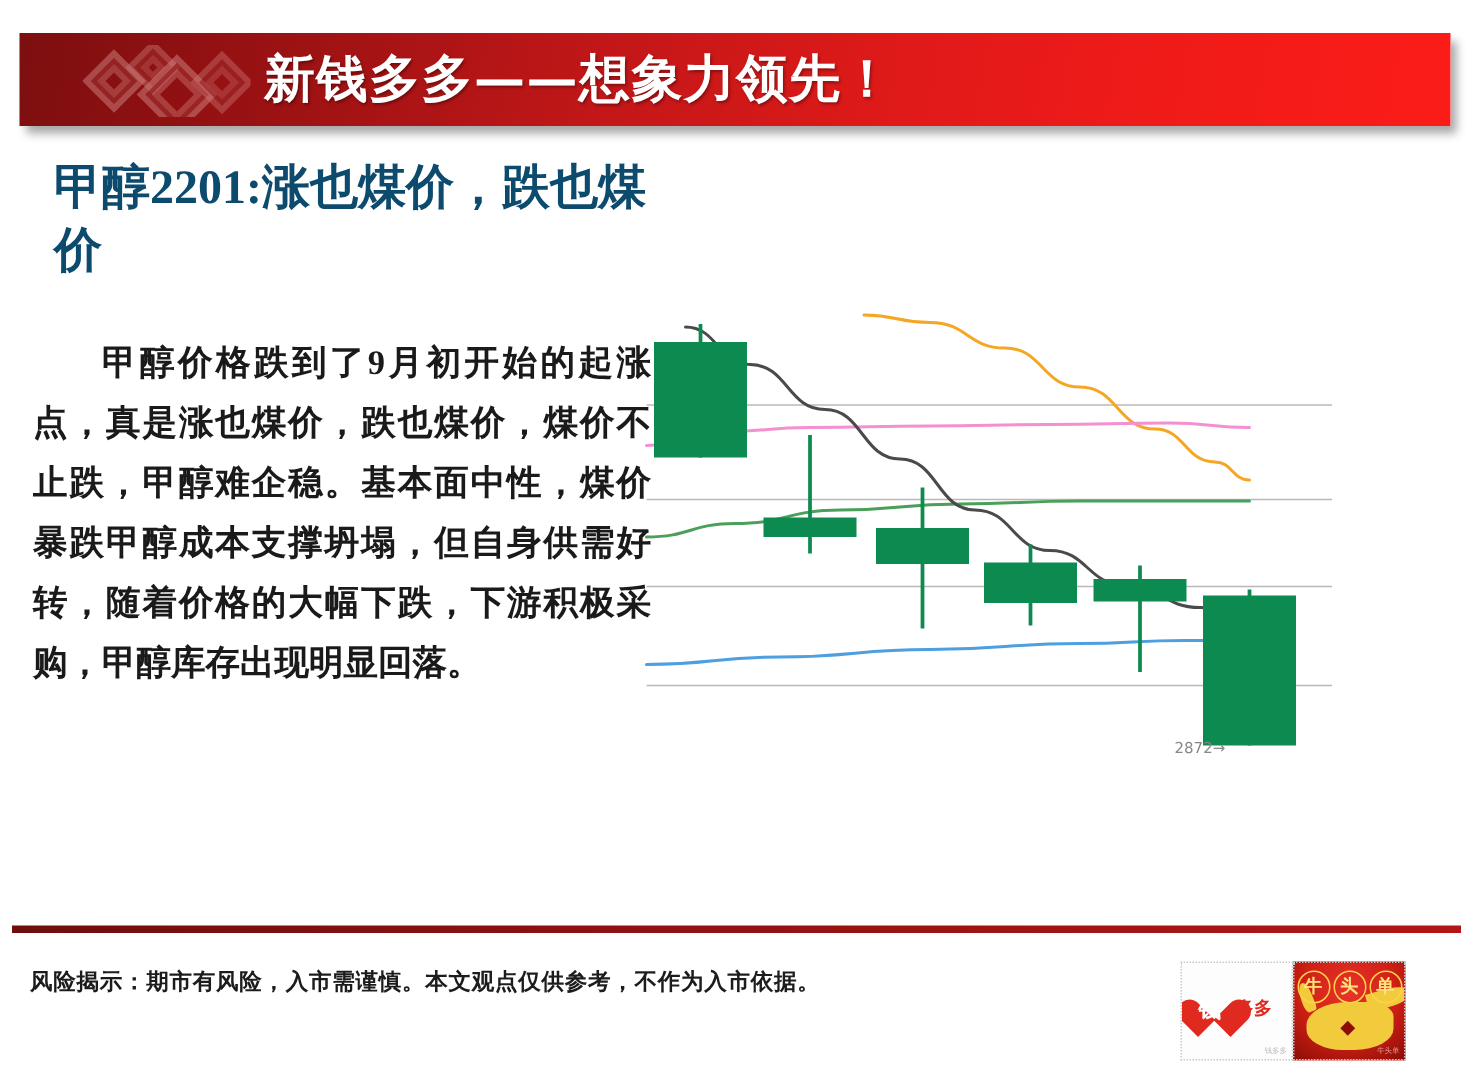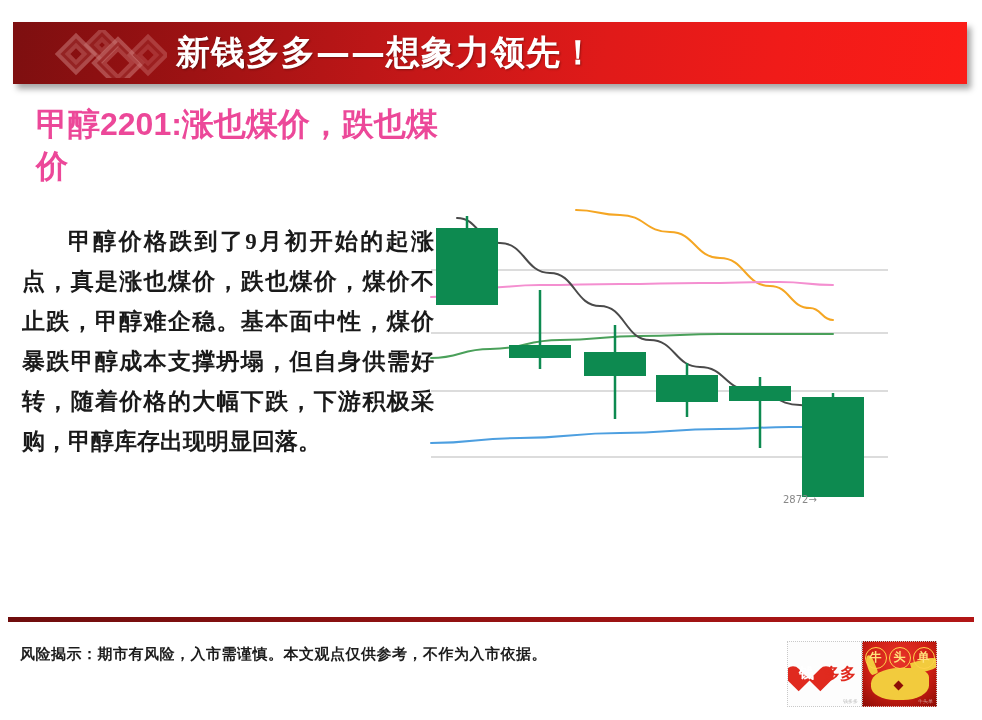--- a/index.html
+++ b/index.html
@@ -78,25 +78,25 @@
     text-shadow: 1px 1px 2px rgba(0,0,0,0.35);
     white-space: nowrap;
   }
 
   
   #slide-title {
     position: absolute;
     left: 36px;
     top: 103px;
     width: 420px;
-    color: #ec4899;
+    color: #0c4a6e;
     font-size: 32px;
     line-height: 42px;
     font-weight: bold;
-    font-family: Liberation Sans, sans-serif;
+    font-family: Liberation Serif, serif;
   }
 
   
   #body-text {
     position: absolute;
     left: 22px;
     top: 222px;
     width: 412px;
     color: #1a1a1a;
     font-size: 23px;
@@ -190,21 +190,21 @@
     z-index: 3;
     color: #ffffff;
     font-size: 15px;
     font-weight: bold;
     font-family: "DejaVu Serif", "Liberation Serif", serif;
   }
   #qdd-duoduo {
     position: absolute;
     left: 36px; top: 22px;
     color: #e02a1f;
-    font-size: 16px;
+    font-size: 12px;
     font-weight: bold;
     font-family: "DejaVu Serif", "Liberation Serif", serif;
     white-space: nowrap;
   }
   #qdd-mark {
     position: absolute;
     right: 3px; bottom: 2px;
     color: #bdbdbd;
     font-size: 5px;
   }

